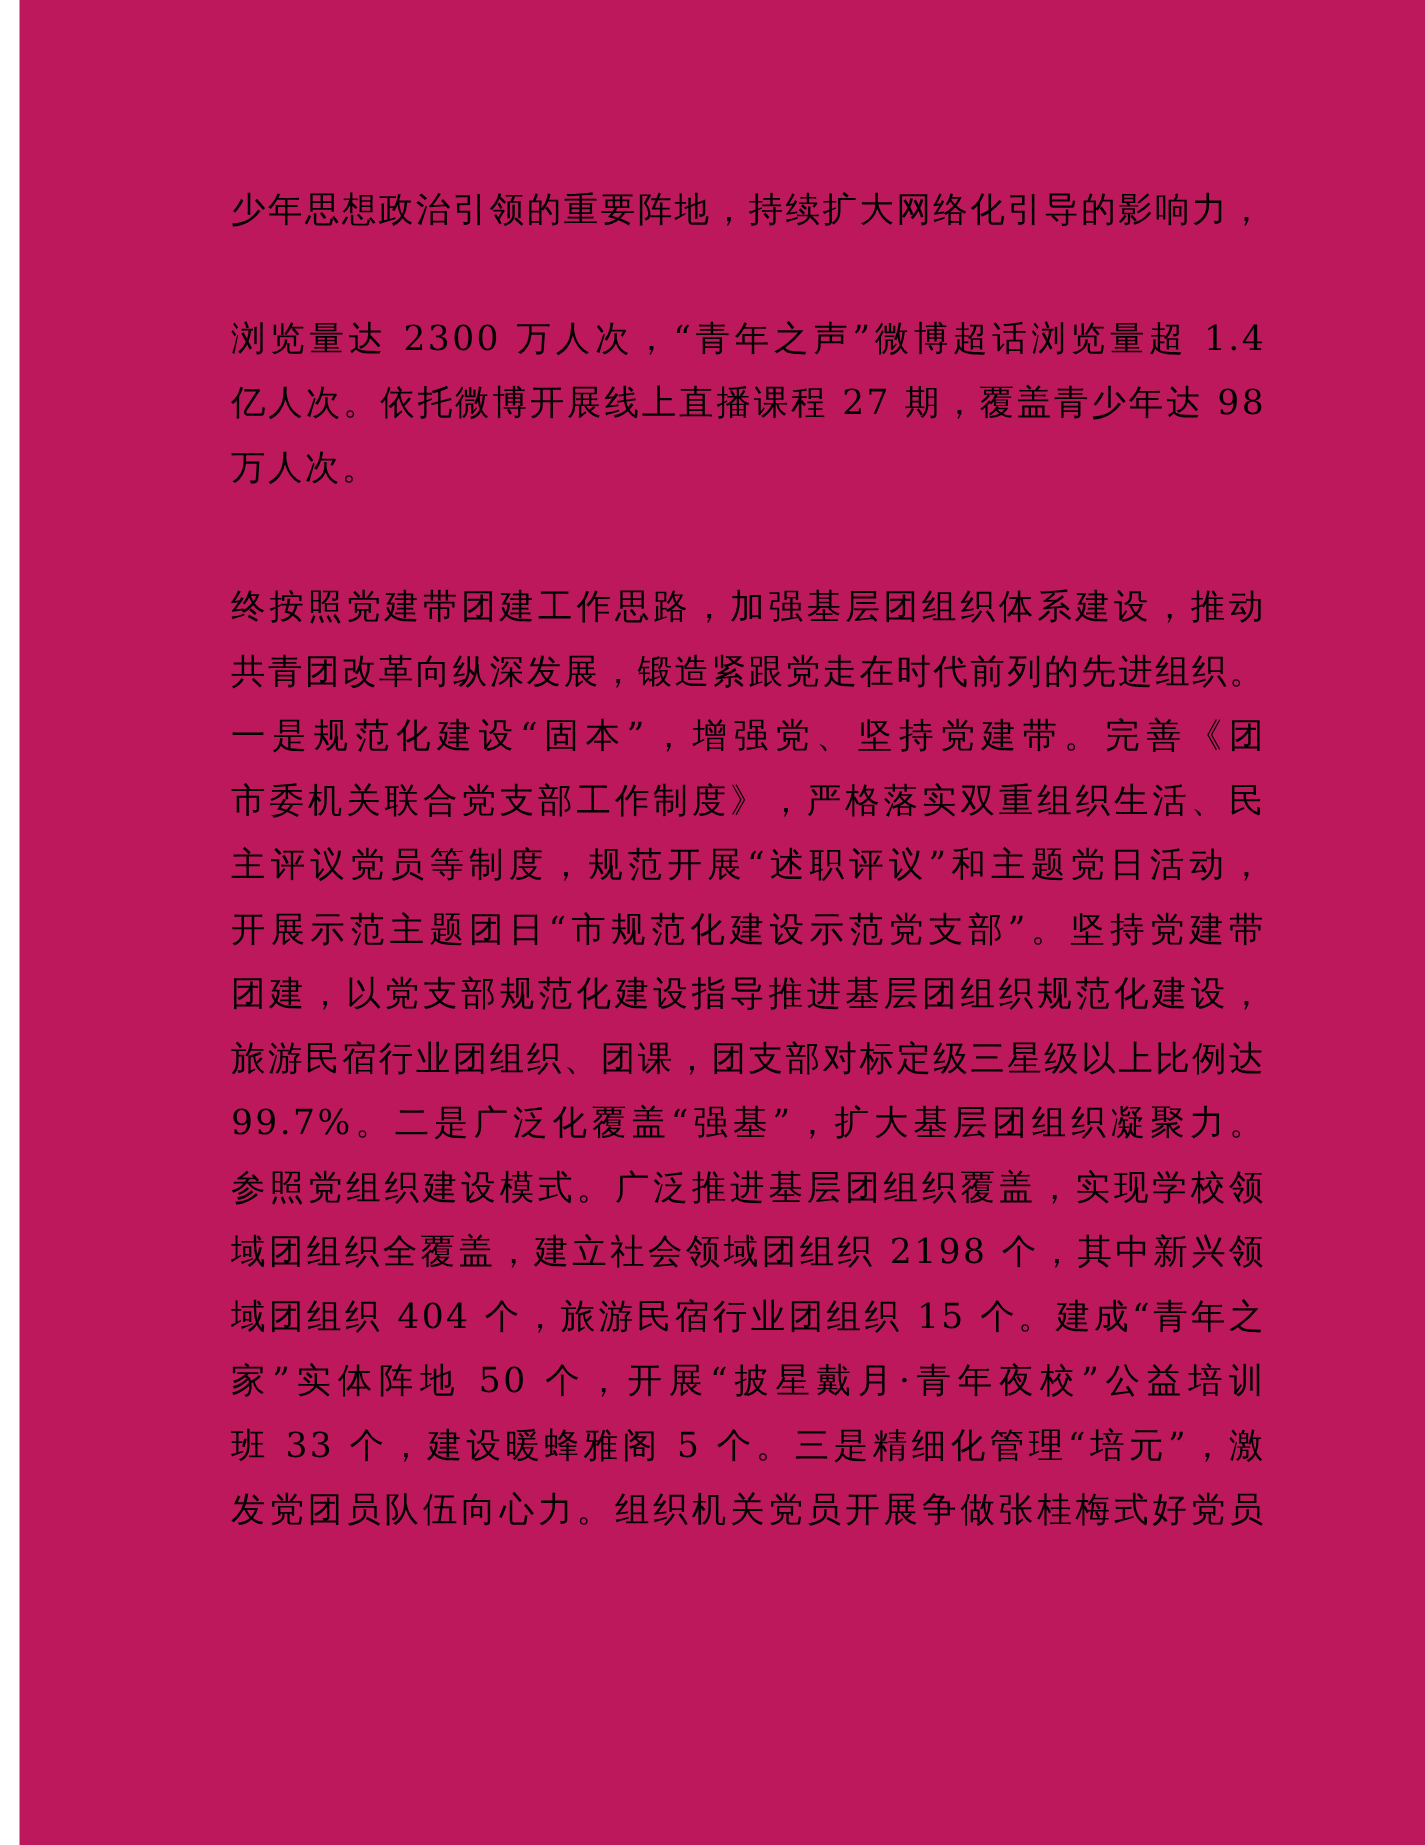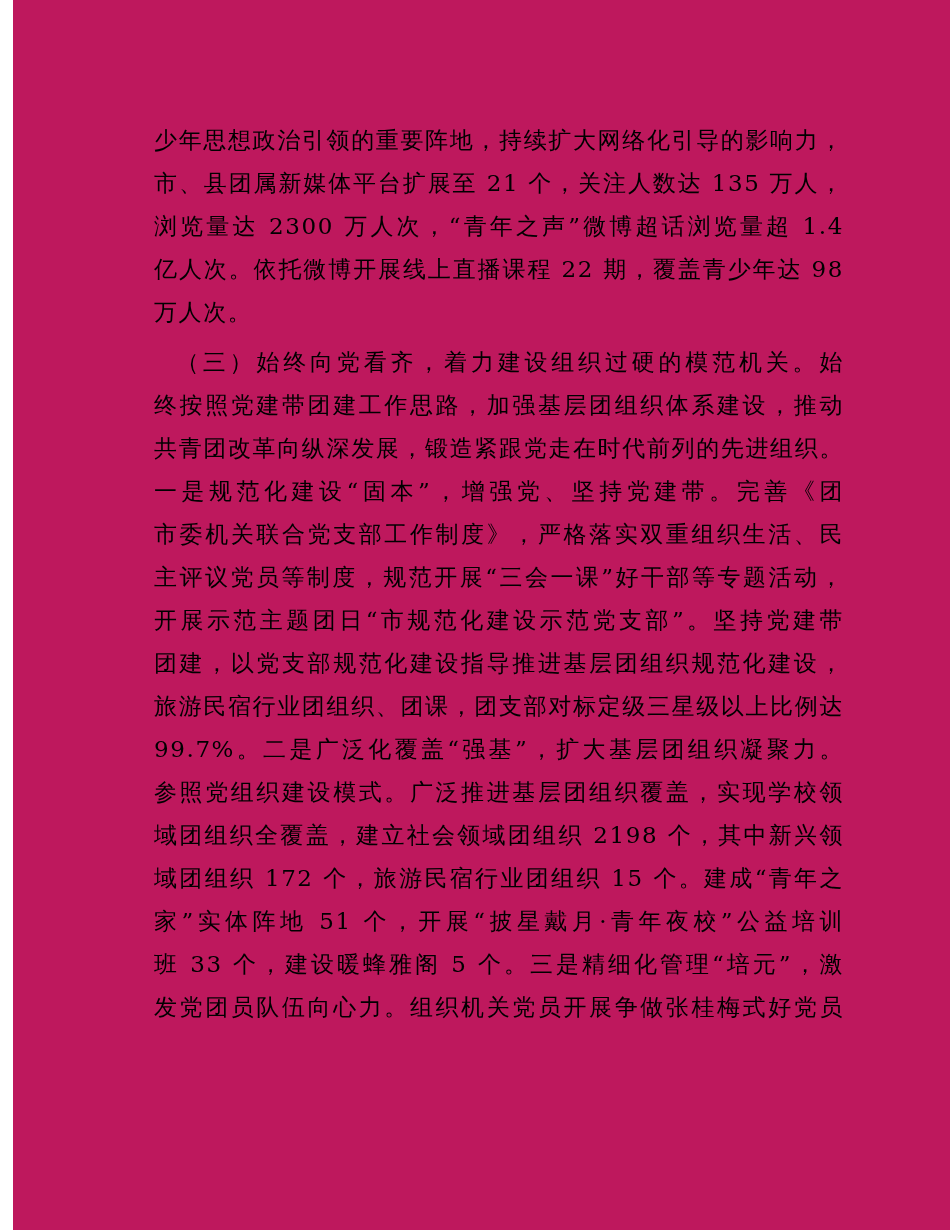--- a/index.html
+++ b/index.html
@@ -37,34 +37,32 @@
       text-align: justify;
       text-align-last: justify;
     }
   </style>
 </head>
 <body>
 
 <div class="page">
 
   <div class="line justify" style="top:119px">少年思想政治引领的重要阵地，持续扩大网络化引导的影响力，</div>
-  <div class="line justify" style="top:162px">市、县团属新媒体平台扩展至 21 个，关注人数达 135 万人，</div>
   <div class="line justify" style="top:205px">浏览量达 2300 万人次，“青年之声”微博超话浏览量超 1.4</div>
-  <div class="line justify" style="top:248px">亿人次。依托微博开展线上直播课程 22 期，覆盖青少年达 98</div>
+  <div class="line justify" style="top:248px">亿人次。依托微博开展线上直播课程 27 期，覆盖青少年达 98</div>
   <div class="line" style="top:291px">万人次。</div>
 
-  <div class="line justify" style="top:341px; left:163px; width:668px">（三）始终向党看齐，着力建设组织过硬的模范机关。始</div>
   <div class="line justify" style="top:384px">终按照党建带团建工作思路，加强基层团组织体系建设，推动</div>
   <div class="line justify" style="top:427px">共青团改革向纵深发展，锻造紧跟党走在时代前列的先进组织。</div>
   <div class="line justify" style="top:470px">一是规范化建设“固本”，增强党、坚持党建带。完善《团</div>
   <div class="line justify" style="top:513px">市委机关联合党支部工作制度》，严格落实双重组织生活、民</div>
-  <div class="line justify" style="top:556px">主评议党员等制度，规范开展“三会一课”好干部等专题活动，</div>
+  <div class="line justify" style="top:556px">主评议党员等制度，规范开展“述职评议”和主题党日活动，</div>
   <div class="line justify" style="top:599px">开展示范主题团日“市规范化建设示范党支部”。坚持党建带</div>
   <div class="line justify" style="top:642px">团建，以党支部规范化建设指导推进基层团组织规范化建设，</div>
   <div class="line justify" style="top:685px">旅游民宿行业团组织、团课，团支部对标定级三星级以上比例达</div>
   <div class="line justify" style="top:728px">99.7%。二是广泛化覆盖“强基”，扩大基层团组织凝聚力。</div>
   <div class="line justify" style="top:771px">参照党组织建设模式。广泛推进基层团组织覆盖，实现学校领</div>
   <div class="line justify" style="top:814px">域团组织全覆盖，建立社会领域团组织 2198 个，其中新兴领</div>
-  <div class="line justify" style="top:857px">域团组织 172 个，旅游民宿行业团组织 15 个。建成“青年之</div>
-  <div class="line justify" style="top:900px">家”实体阵地 51 个，开展“披星戴月·青年夜校”公益培训</div>
+  <div class="line justify" style="top:857px">域团组织 404 个，旅游民宿行业团组织 15 个。建成“青年之</div>
+  <div class="line justify" style="top:900px">家”实体阵地 50 个，开展“披星戴月·青年夜校”公益培训</div>
   <div class="line justify" style="top:943px">班 33 个，建设暖蜂雅阁 5 个。三是精细化管理“培元”，激</div>
   <div class="line justify" style="top:986px">发党团员队伍向心力。组织机关党员开展争做张桂梅式好党员</div>
 </div>
 
 </body></html>

